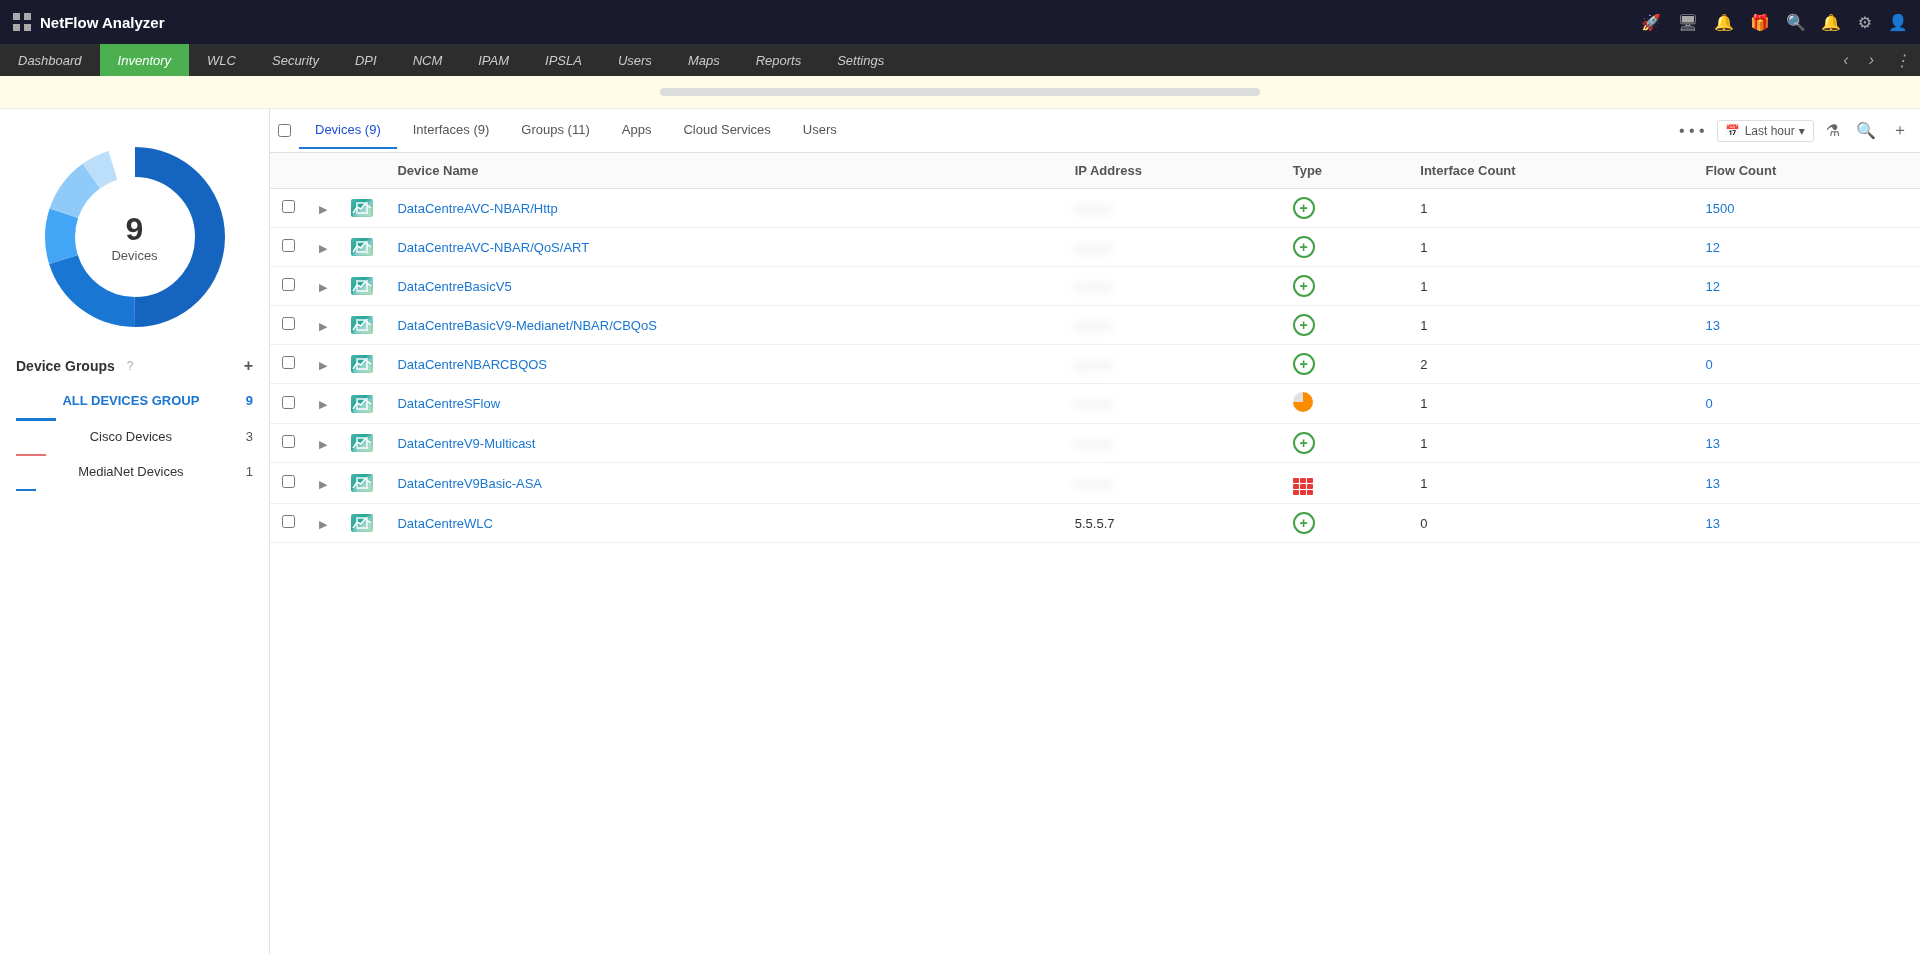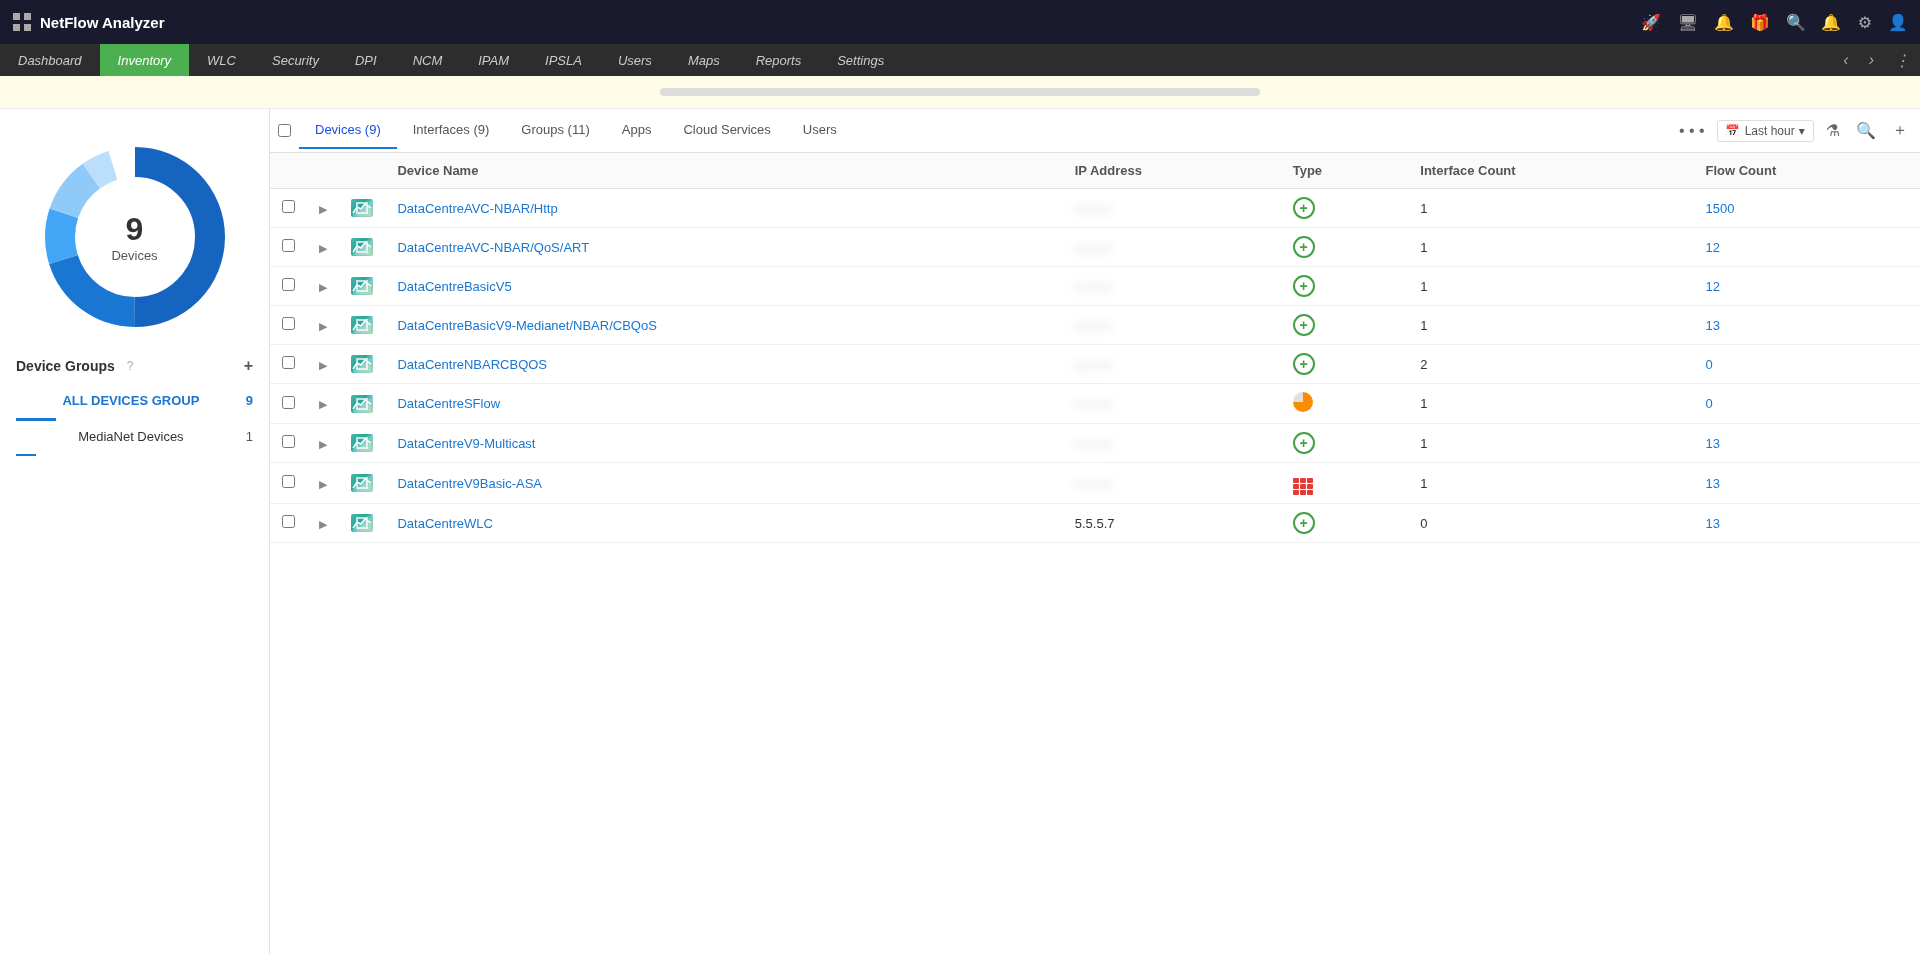--- a/index.html
+++ b/index.html
@@ -432,20 +432,27 @@
     </div>
 
     <div>
       <div class="group-item active">
         <span class="group-name">ALL DEVICES GROUP</span>
         <span class="group-count">9</span>
       </div>
       <div class="group-bar blue"></div>
     </div>
 
+    <div>
+      <div class="group-item">
+        <span class="group-name">Cisco Devices</span>
+        <span class="group-count">3</span>
+      </div>
+      <div style="height:2px;width:30px;background:#e57373;"></div>
+    </div>
 
     <div>
       <div class="group-item">
         <span class="group-name">MediaNet Devices</span>
         <span class="group-count">1</span>
       </div>
       <div style="height:2px;width:20px;background:#1976d2;"></div>
     </div>
   </div>
 

